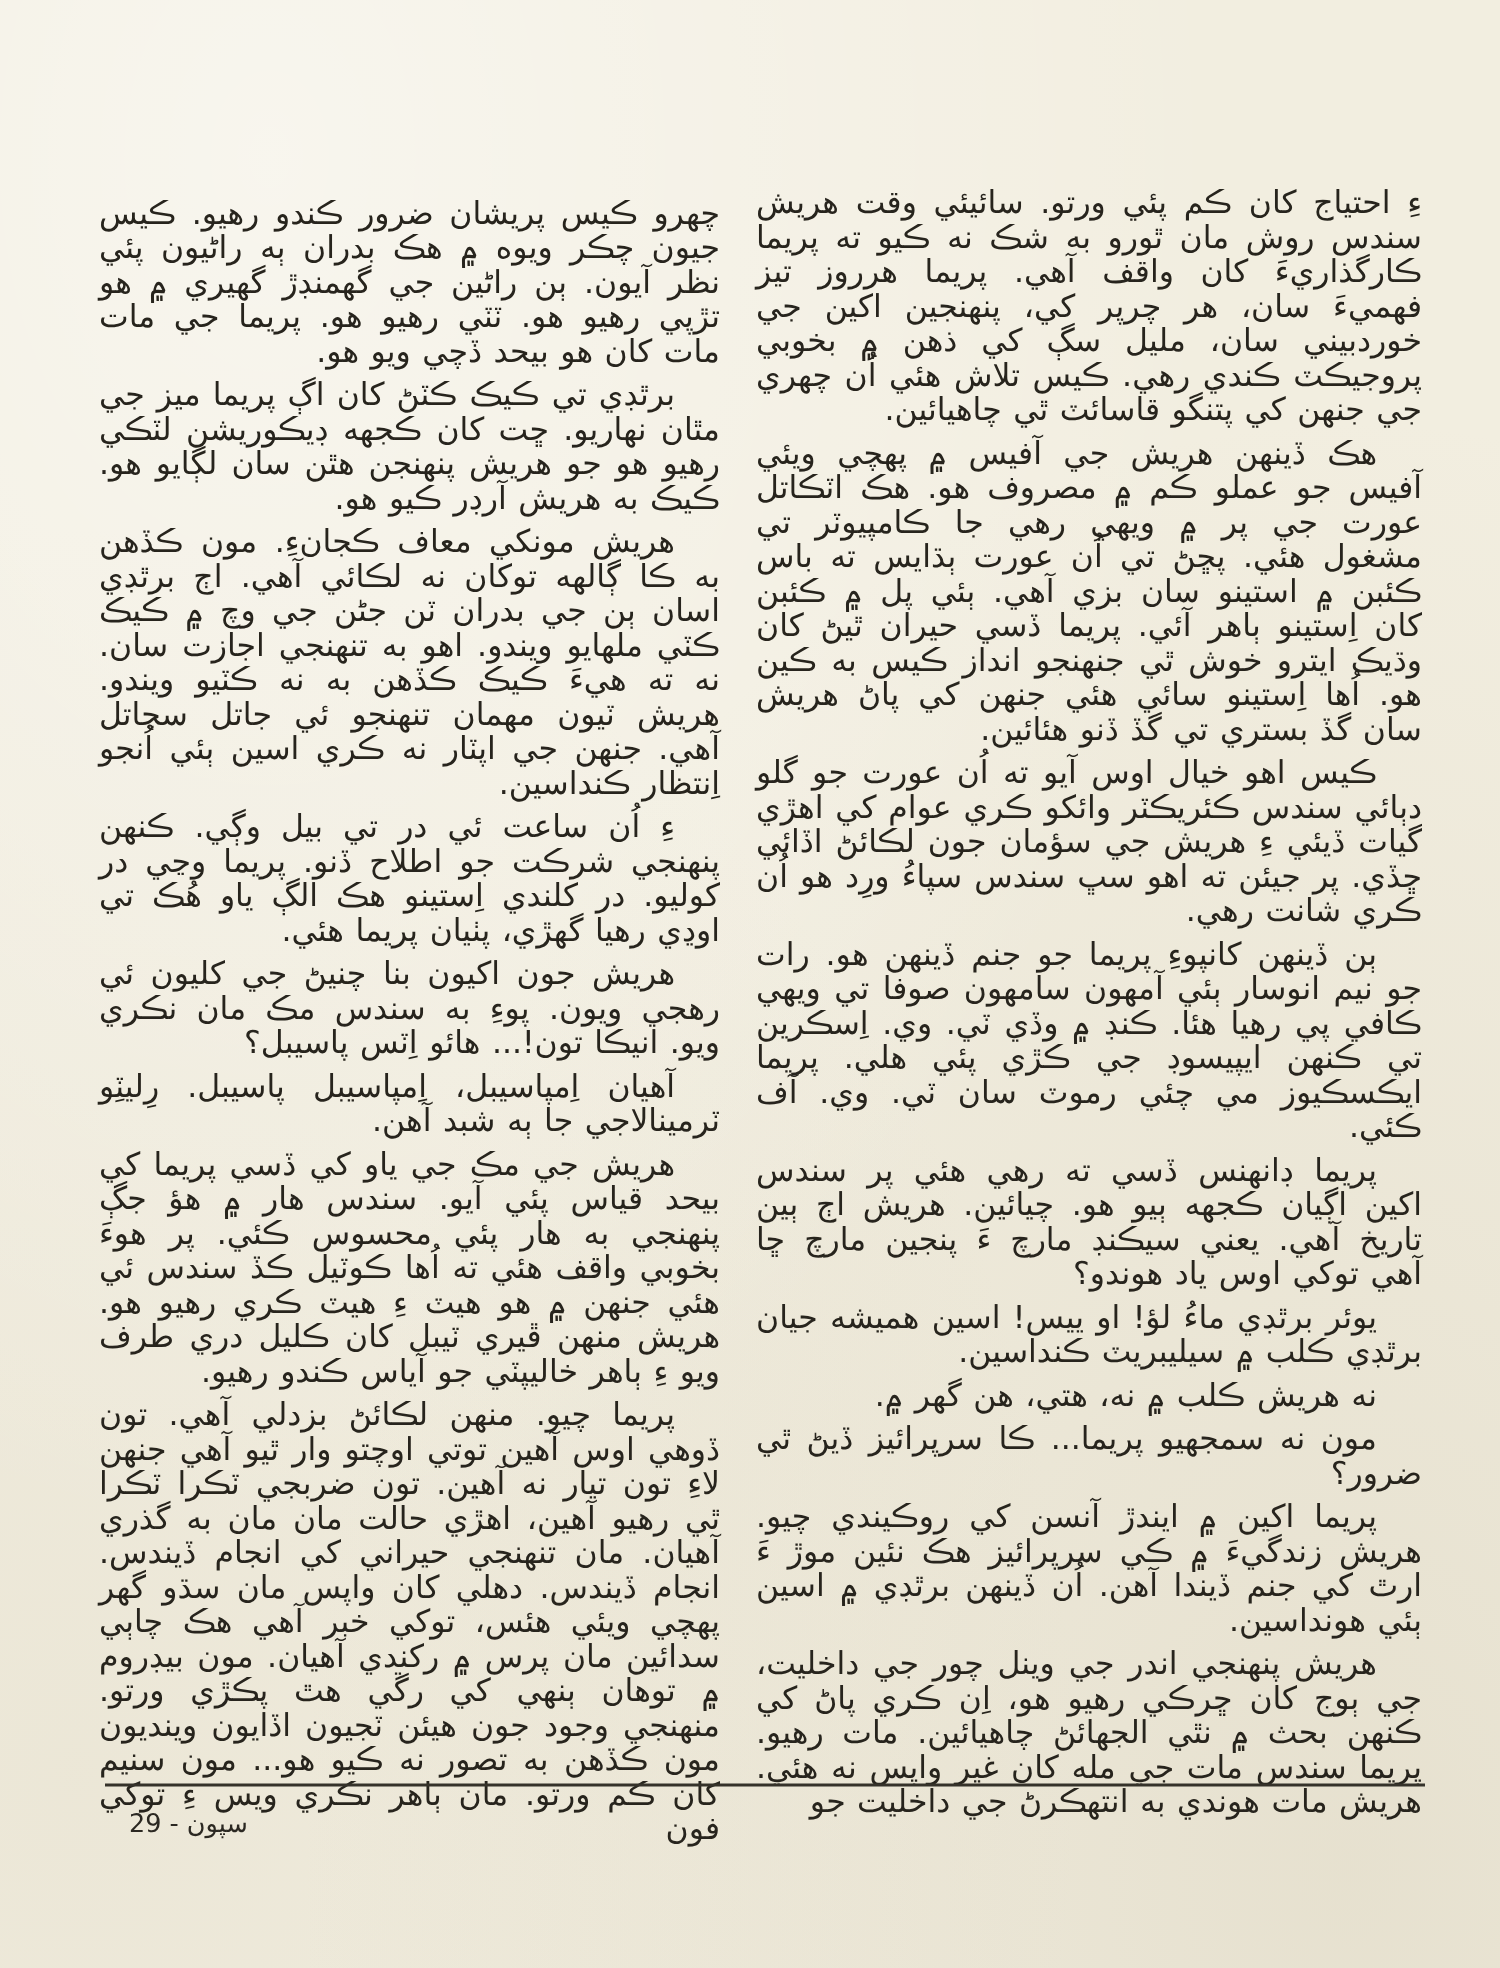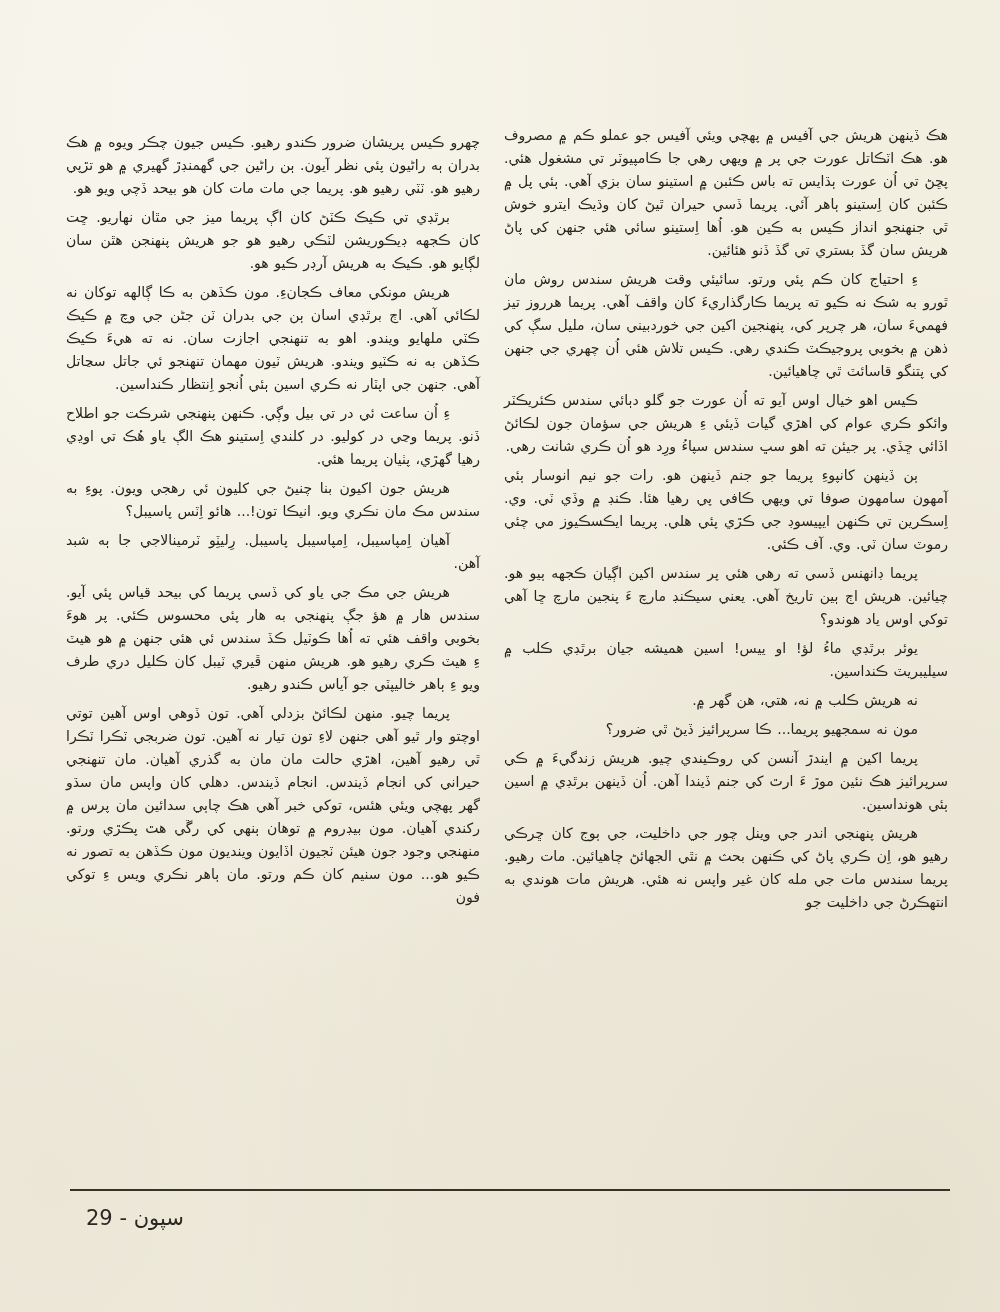--- a/index.html
+++ b/index.html
@@ -18,21 +18,21 @@
       radial-gradient(ellipse at 90% 95%, rgba(203,194,168,0.30), transparent 55%),
       radial-gradient(ellipse at 5% 90%,  rgba(210,202,178,0.20), transparent 50%);
     overflow: hidden;
     direction: rtl;
     font-family: "DejaVu Sans", sans-serif;
     color: #27241d;
   }
   .column {
     position: absolute;
     text-align: justify;
-    font-size: 14px;
+    font-size: 21px;
     line-height: 23px;
     letter-spacing: 0.2px;
     word-spacing: 1px;
   }
   .column-right {
     top: 124px;
     right: 52px;
     width: 444px;
   }
   .column-left {
@@ -54,35 +54,35 @@
     left: 70px;
     width: 880px;
     height: 2px;
     background: #35322a;
   }
   .page-number {
     position: absolute;
     top: 1206px;
     left: 86px;
     direction: rtl;
-    font-size: 21px;
+    font-size: 17px;
     letter-spacing: 1px;
     color: #2b2822;
   }
 </style>
 </head>
 <body>
 
 <div class="page">
 
   <section class="column column-right">
 
+      <p class="para">ءِ احتياج کان ڪم پئي ورتو. سائيئي وقت هريش سندس روش مان ٿورو به شڪ نه ڪيو ته پريما ڪارگذاريءَ کان واقف آهي. پريما هرروز تيز فهميءَ سان، هر چرپر کي، پنهنجين اکين جي خوردبيني سان، مليل سڳ کي ذهن ۾ بخوبي پروجيڪٽ ڪندي رهي. ڪيس تلاش هئي اُن چهري جي جنهن کي پتنگو قاسائٽ ٿي چاهيائين.</p>
+
       <p class="para">هڪ ڏينهن هريش جي آفيس ۾ پهچي ويئي آفيس جو عملو ڪم ۾ مصروف هو. هڪ اٽڪاتل عورت جي پر ۾ ويهي رهي جا ڪامپيوٽر تي مشغول هئي. پڇڻ تي اُن عورت ٻڌايس ته باس ڪئبن ۾ استينو سان بزي آهي. ٻئي پل ۾ ڪئبن کان اِستينو ٻاهر آئي. پريما ڏسي حيران ٿيڻ کان وڌيڪ ايترو خوش ٿي جنهنجو انداز ڪيس به ڪين هو. اُها اِستينو سائي هئي جنهن کي پاڻ هريش سان گڏ بستري تي گڏ ڏنو هئائين.</p>
-
-      <p class="para">ءِ احتياج کان ڪم پئي ورتو. سائيئي وقت هريش سندس روش مان ٿورو به شڪ نه ڪيو ته پريما ڪارگذاريءَ کان واقف آهي. پريما هرروز تيز فهميءَ سان، هر چرپر کي، پنهنجين اکين جي خوردبيني سان، مليل سڳ کي ذهن ۾ بخوبي پروجيڪٽ ڪندي رهي. ڪيس تلاش هئي اُن چهري جي جنهن کي پتنگو قاسائٽ ٿي چاهيائين.</p>
 
       <p class="para">ڪيس اهو خيال اوس آيو ته اُن عورت جو گلو دٻائي سندس ڪئريڪٽر وائکو ڪري عوام کي اهڙي گيات ڏيئي ءِ هريش جي سؤمان جون لڪائڻ اڏائي ڇڏي. پر جيئن ته اهو سڀ سندس سپاءُ ورِد هو اُن ڪري شانت رهي.</p>
 
       <p class="para">ٻن ڏينهن کانپوءِ پريما جو جنم ڏينهن هو. رات جو نيم انوسار ٻئي آمهون سامهون صوفا تي ويهي ڪافي پي رهيا هئا. ڪنڊ ۾ وڏي ٽي. وي. اِسڪرين تي ڪنهن ايپيسوڊ جي ڪڙي پئي هلي. پريما ايڪسڪيوز مي چئي رموٽ سان ٽي. وي. آف ڪئي.</p>
 
       <p class="para">پريما ڊانهنس ڏسي ته رهي هئي پر سندس اکين اڳيان ڪجهه ٻيو هو. چيائين. هريش اڄ ٻين تاريخ آهي. يعني سيڪنڊ مارچ ءَ پنجين مارچ ڇا آهي توکي اوس ياد هوندو؟</p>
 
       <p class="para">يوئر برٿڊي ماءُ لؤ! او ييس! اسين هميشه جيان برٿڊي ڪلب ۾ سيليبريٽ ڪنداسين.</p>
 
       <p class="para">نه هريش ڪلب ۾ نه، هتي، هن گهر ۾.</p>

